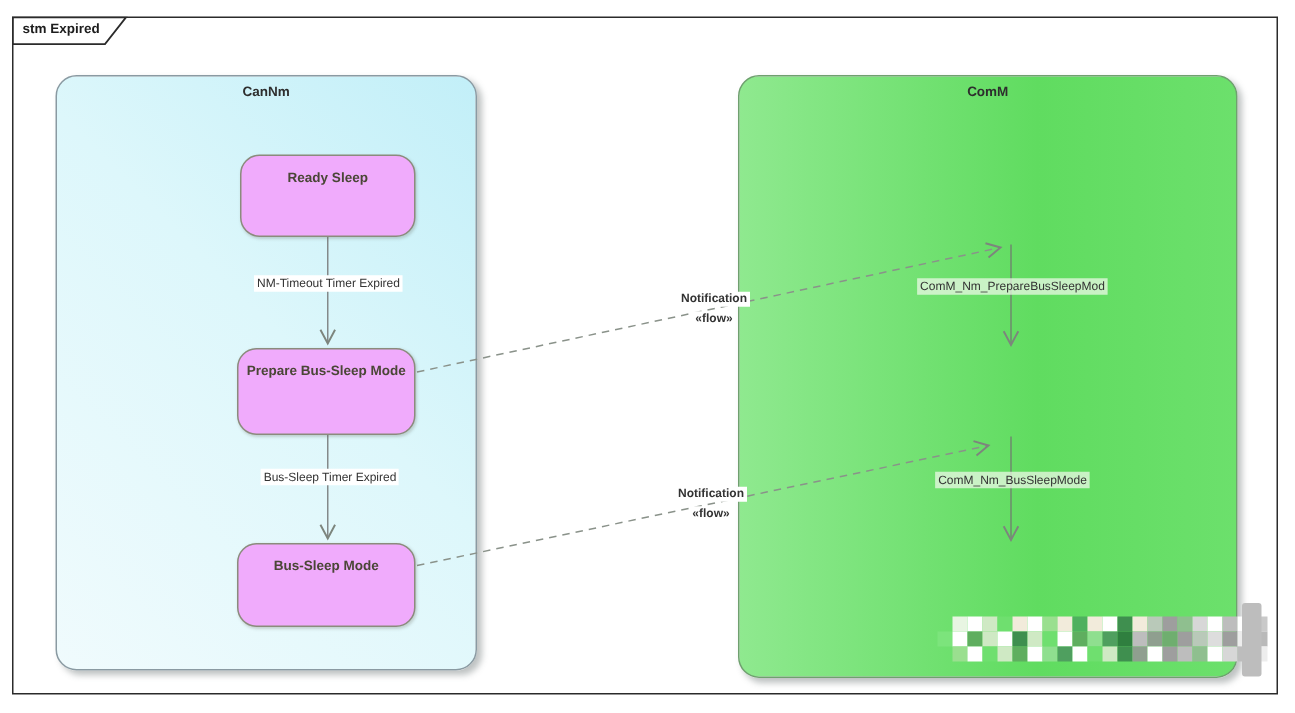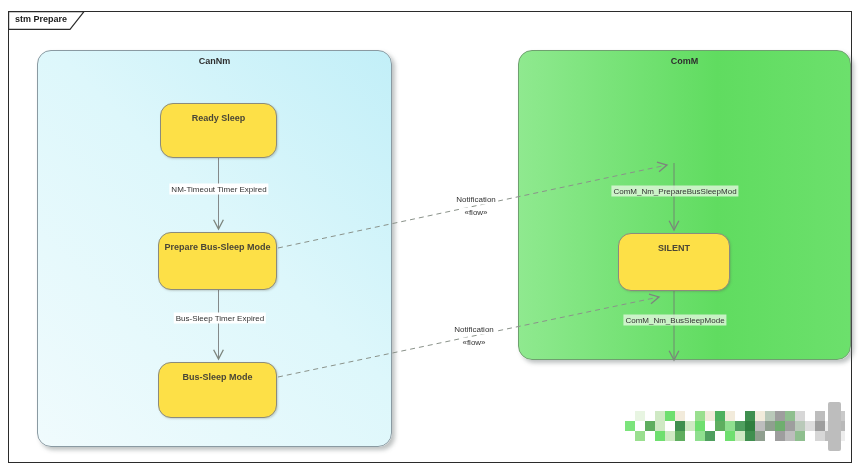--- a/index.html
+++ b/index.html
@@ -39,50 +39,49 @@
   }
 
   .region {
     position: absolute;
     border-radius: 14px;
     z-index: 1;
     box-shadow: 3px 3px 4px rgba(110,120,120,0.45);
   }
   .region-cannm {
     left: 37px; top: 50px;
-    width: 355px; height: 397px;
+    width: 281px; height: 397px;
     border: 1.2px solid #8a9aa2;
     background: linear-gradient(225deg, #c2eff8 0%, #ddf7fb 45%, #f0fbfd 100%);
   }
   .region-comm {
     left: 492px; top: 50px;
-    width: 333px; height: 310px;
+    width: 333px; height: 402px;
     border: 1.2px solid #6fa06f;
     background: linear-gradient(90deg, #8fe98f 0%, #60dc60 60%, #6ce06c 100%);
-    margin-left: 26px;
   }
   .region-title {
     position: absolute;
     top: 5px; left: 0; right: 0;
     text-align: center;
     font-size: 9px;
     font-weight: bold;
     color: #2e2e2e;
   }
 
   .overlay {
     position: absolute;
     left: 0; top: 0;
     width: 863px; height: 475px;
     z-index: 2;
   }
 
   .state {
     position: absolute;
-    background: #fde047;
+    background: #f0abfc;
     border: 1.3px solid #8b8b7d;
     border-radius: 13px;
     z-index: 3;
     box-shadow: 1px 1px 2px rgba(90,90,80,0.25);
   }
   .state-label {
     display: block;
     margin-top: 9px;
     text-align: center;
     font-size: 9px;
@@ -122,20 +121,21 @@
     gap: 3px;
     z-index: 4;
   }
   .flabel span {
     font-size: 8px;
     color: #333333;
     background: #ffffff;
     padding: 0 2px;
     line-height: 10px;
     white-space: nowrap;
+    font-weight: bold;
   }
   .fl-1 { left: 476px; top: 206px; }
   .fl-2 { left: 474px; top: 336px; }
 
   .watermark {
     position: absolute;
     left: 625px; top: 411px;
     display: grid;
     grid-template-columns: repeat(22, 10px);
     grid-auto-rows: 10px;
@@ -154,21 +154,21 @@
 <body>
 
 <div class="canvas">
 
   <div class="frame"></div>
 
   <div class="tab">
     <svg width="80" height="19">
       <path d="M0.6,0.6 L76,0.6 L62,18.4 L0.6,18.4 Z" fill="#ffffff" stroke="#2b2b2b" stroke-width="1.2"></path>
     </svg>
-    <span class="tab-label">stm Prepare</span>
+    <span class="tab-label">stm Expired</span>
   </div>
 
   <div class="region region-cannm">
     <div class="region-title">CanNm</div>
   </div>
 
   <div class="region region-comm">
     <div class="region-title">ComM</div>
   </div>
 
@@ -192,23 +192,20 @@
   <div class="state st-ready">
     <span class="state-label">Ready Sleep</span>
   </div>
   <div class="state st-bussleep">
     <span class="state-label">Bus-Sleep Mode</span>
   </div>
   <div class="state st-prepare">
     <span class="state-label">Prepare Bus-Sleep Mode</span>
   </div>
 
-  <div class="state st-silent">
-    <span class="state-label">SILENT</span>
-  </div>
 
   <div class="tlabel tlabel-white tl-1">NM-Timeout Timer Expired</div>
   <div class="tlabel tlabel-white tl-2">Bus-Sleep Timer Expired</div>
   <div class="tlabel tlabel-green tl-3">ComM_Nm_PrepareBusSleepMod</div>
   <div class="tlabel tlabel-green tl-4">ComM_Nm_BusSleepMode</div>
 
   <div class="flabel fl-1">
     <span>Notification</span>
     <span>«flow»</span>
   </div>

